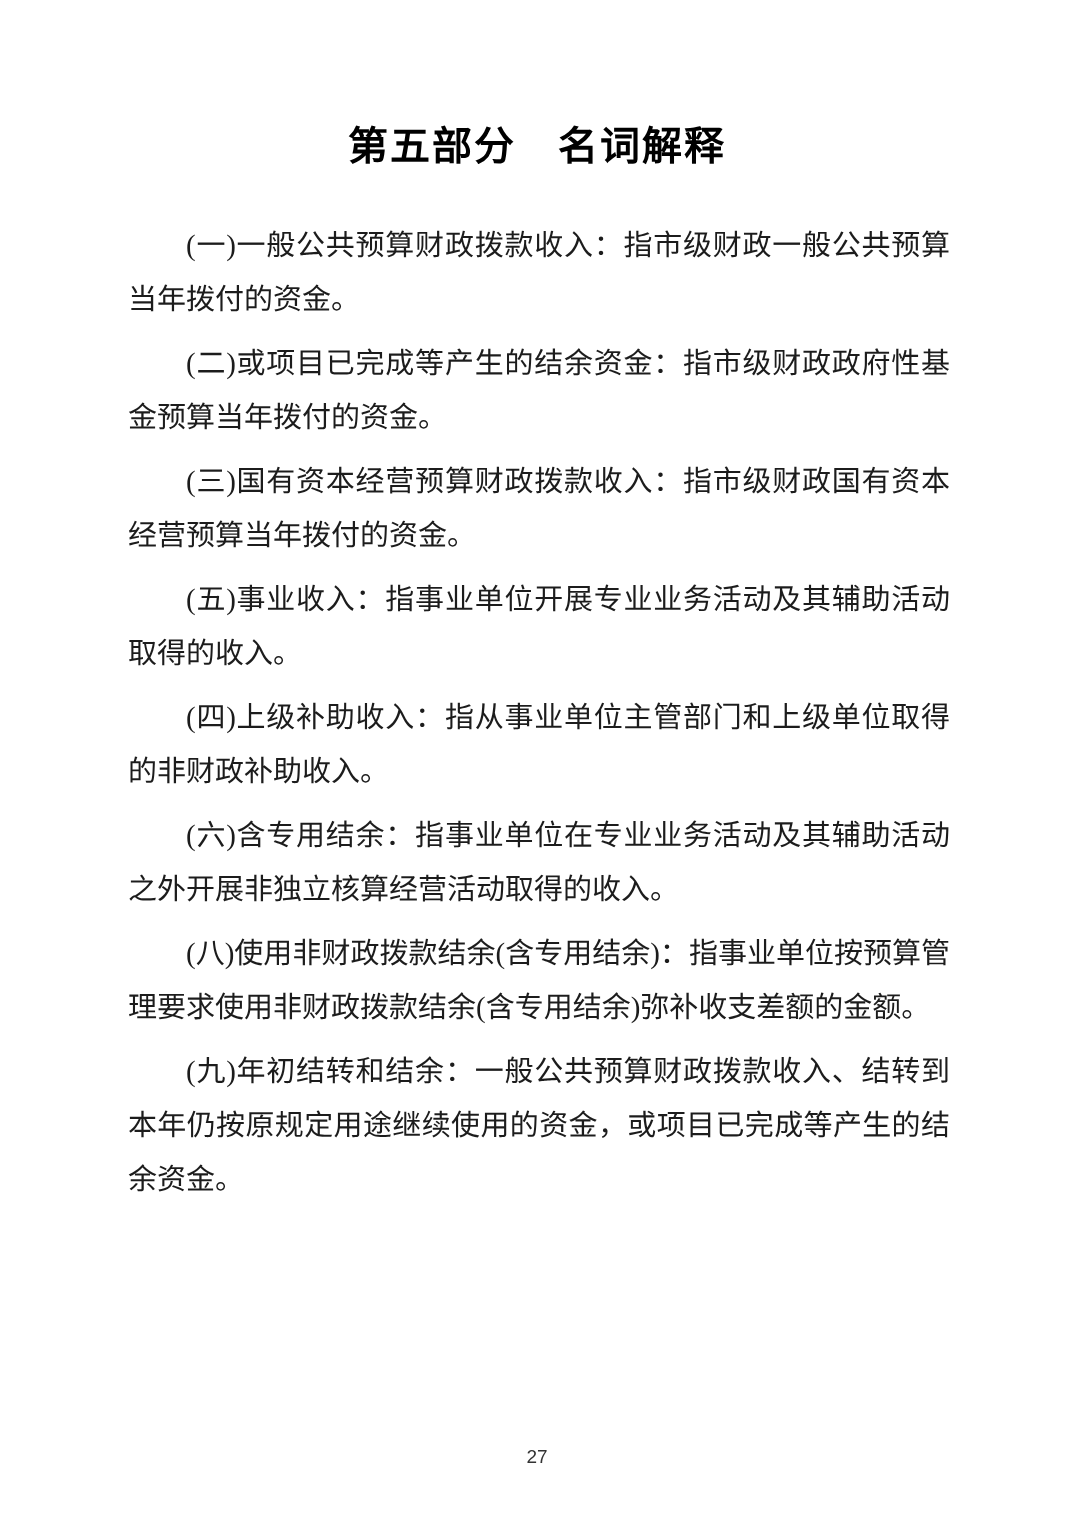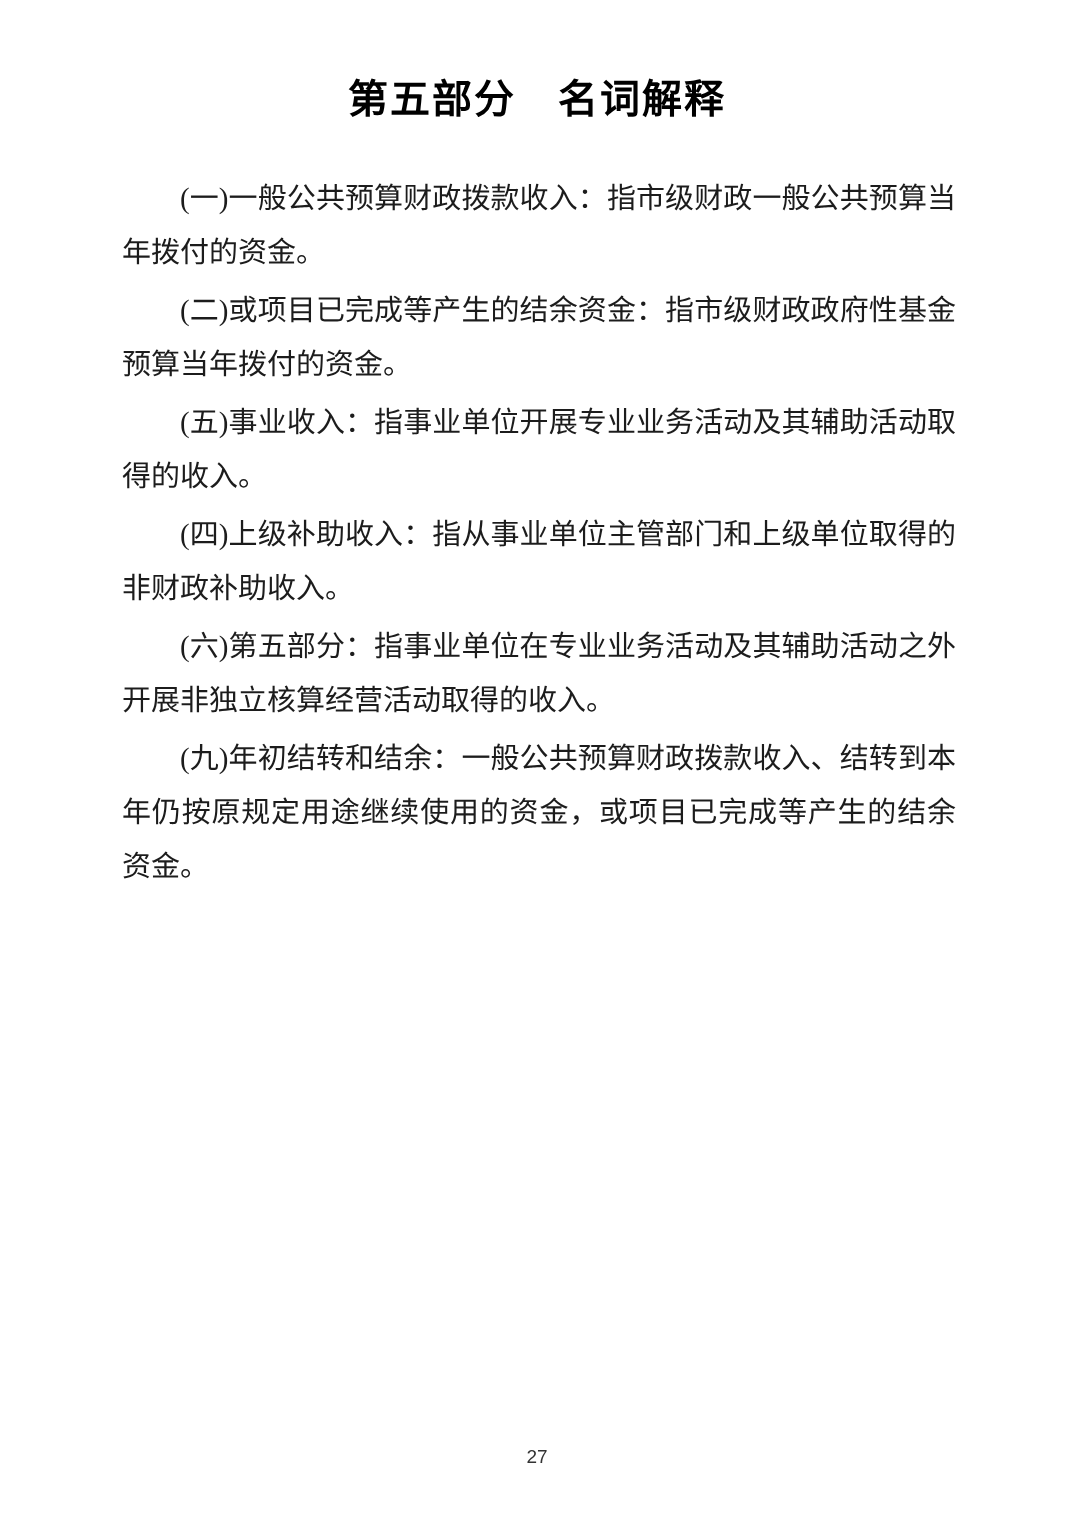--- a/index.html
+++ b/index.html
@@ -12,34 +12,34 @@
     width: 1074px;
     height: 1520px;
     margin: 0 auto;
     background: #ffffff;
     overflow: hidden;
     font-family: "Liberation Serif", serif;
     color: #1c1c1c;
   }
   .title {
     margin: 0;
-    padding-top: 73px;
+    padding-top: 120px;
     text-align: center;
     font-family: "Liberation Sans", sans-serif;
     font-size: 40px;
     font-weight: bold;
     line-height: 52px;
     letter-spacing: 2px;
     color: #000000;
   }
   .content {
     margin: 46px 114px 0 118px;
   }
   .content p {
-    margin: 4px;
+    margin: 10px;
     font-size: 29px;
     line-height: 54px;
     text-align: justify;
     text-justify: inter-ideograph;
     text-indent: 2em;
     font-weight: 400;
   }
   .footer {
     position: absolute;
     bottom: 52px;
@@ -54,20 +54,22 @@
 </style>
 </head>
 <body>
 
 <div class="page">
   <h1 class="title">第五部分　名词解释</h1>
 
   <div class="content">
     <p>(一)一般公共预算财政拨款收入：指市级财政一般公共预算当年拨付的资金。</p>
     <p>(二)或项目已完成等产生的结余资金：指市级财政政府性基金预算当年拨付的资金。</p>
+    <p>(三)国有资本经营预算财政拨款收入：指市级财政国有资本经营预算当年拨付的资金。</p>
     <p>(五)事业收入：指事业单位开展专业业务活动及其辅助活动取得的收入。</p>
     <p>(四)上级补助收入：指从事业单位主管部门和上级单位取得的非财政补助收入。</p>
-    <p>(六)第五部分：指事业单位在专业业务活动及其辅助活动之外开展非独立核算经营活动取得的收入。</p>
+    <p>(六)含专用结余：指事业单位在专业业务活动及其辅助活动之外开展非独立核算经营活动取得的收入。</p>
+    <p>(八)使用非财政拨款结余(含专用结余)：指事业单位按预算管理要求使用非财政拨款结余(含专用结余)弥补收支差额的金额。</p>
     <p>(九)年初结转和结余：一般公共预算财政拨款收入、结转到本年仍按原规定用途继续使用的资金，或项目已完成等产生的结余资金。</p>
   </div>
 
   <div class="footer">27</div>
 </div>
 
 </body></html>

